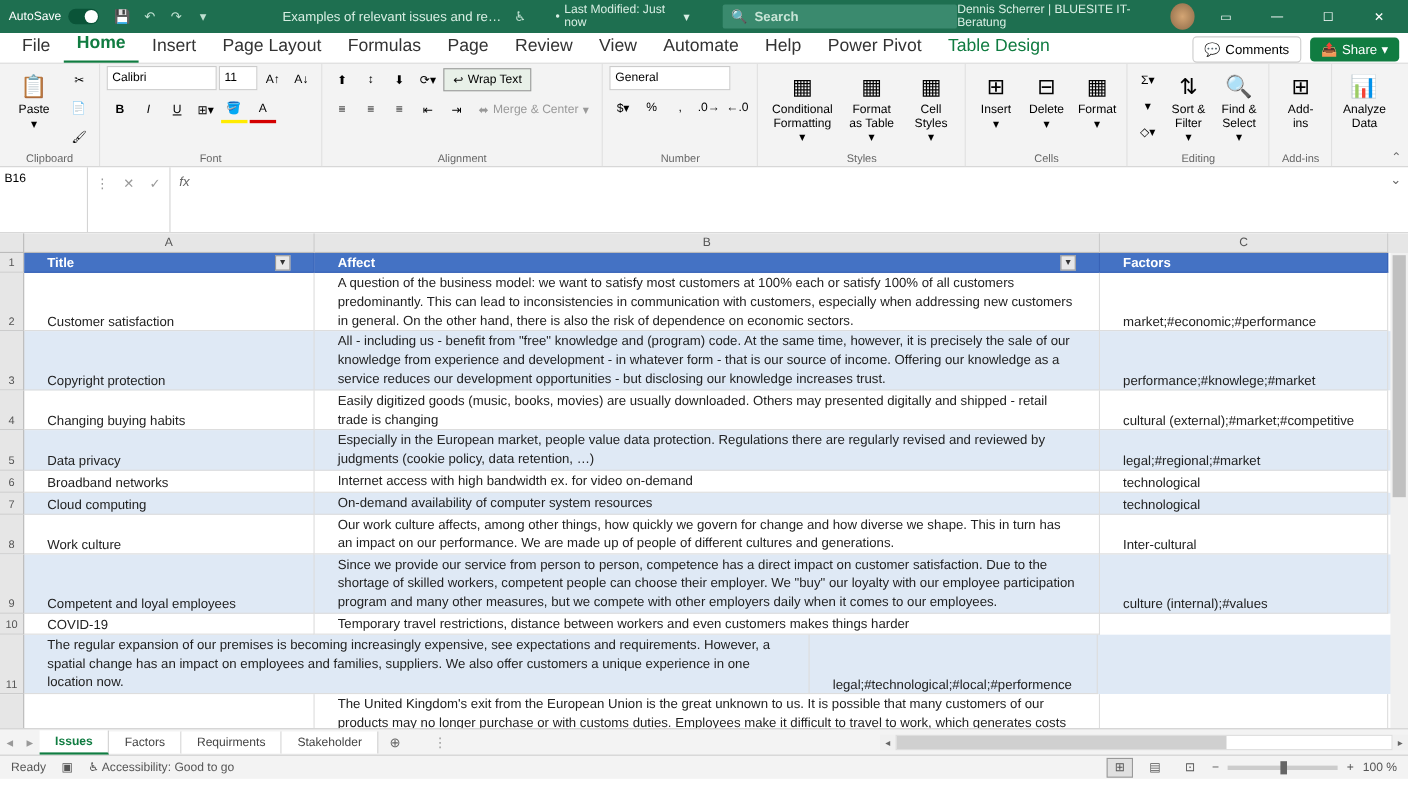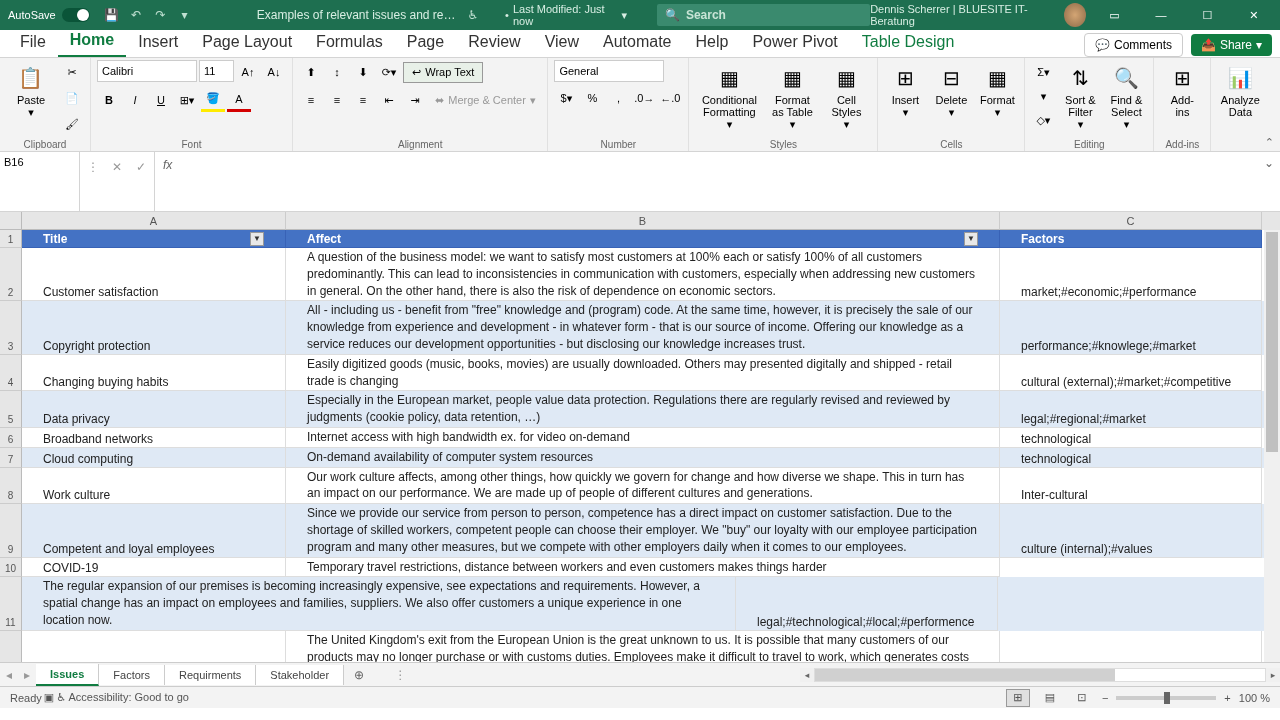--- a/index.html
+++ b/index.html
@@ -70,21 +70,21 @@
 .st-nav { padding: 0 6px; color: #999; cursor: pointer; }
 .stab { padding: 4px 14px; border-right: 1px solid #ccc; cursor: pointer; font-size: 11px; background: #fff; color: #444; }
 .stab.active { background: #fff; border-bottom: 2px solid #107c41; font-weight: 600; color: #107c41; }
 .stab-add { padding: 0 10px; cursor: pointer; color: #666; }
 .hscroll { margin-left: auto; width: 480px; height: 14px; background: #f0f0f0; display: flex; align-items: center; }
 .hscroll-btn { width: 14px; text-align: center; color: #666; cursor: pointer; font-size: 9px; }
 .hscroll-track { flex: 1; height: 14px; background: #fff; border: 1px solid #ddd; position: relative; }
 .hscroll-thumb { position: absolute; left: 0; top: 0; bottom: 0; width: 300px; background: #d0d0d0; }
 
 .statusbar { height: 22px; background: #f3f3f3; border-top: 1px solid #ccc; display: flex; align-items: center; padding: 0 10px; font-size: 11px; color: #555; }
-.sb-left { display: flex; align-items: center; gap: 2px; text-align: center; }
+.sb-left { display: flex; align-items: center; gap: 14px; text-align: center; }
 .sb-right { margin-left: auto; display: flex; align-items: center; gap: 8px; }
 .view-btn { width: 24px; height: 18px; display: flex; align-items: center; justify-content: center; cursor: pointer; border: 1px solid transparent; }
 .view-btn.active { border-color: #999; background: #e0e0e0; }
 .zoom-slider { width: 100px; height: 4px; background: #ccc; position: relative; }
 .zoom-thumb { position: absolute; left: 48px; top: -4px; width: 6px; height: 12px; background: #666; }
 </style>
 </head>
 <body>
 
 <div class="titlebar">

